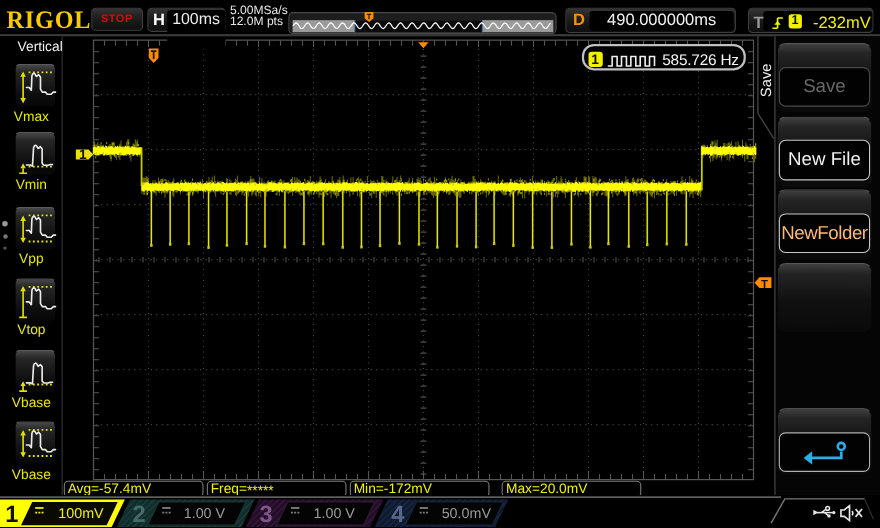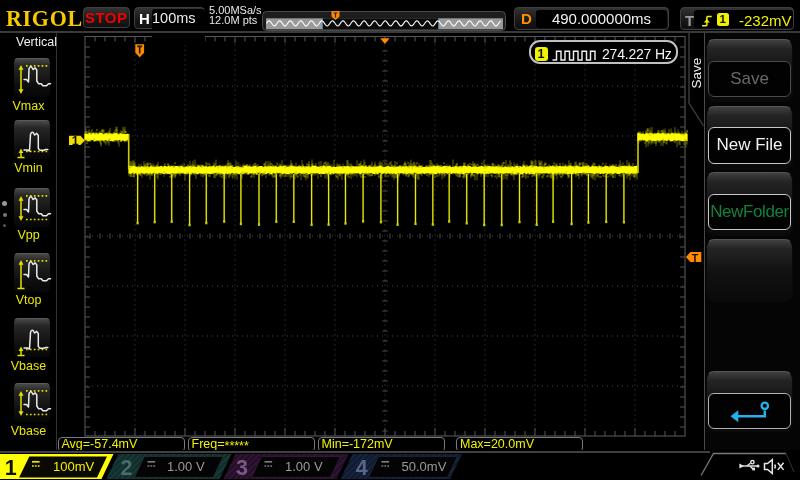--- a/index.html
+++ b/index.html
@@ -4,26 +4,26 @@
 * { margin:0; padding:0; box-sizing:border-box; }
 html,body { width:800px; height:480px; background:#000; overflow:hidden; }
 body { font-family:"Liberation Sans", sans-serif; position:relative; }
 #screen { position:absolute; left:0; top:0; width:800px; height:480px; background:#000; }
 .abs { position:absolute; }
 
 
 #logo { position:absolute; left:6px; top:4.5px; font-family:"Liberation Serif", serif; font-weight:bold; font-size:22px; color:#f8c800; letter-spacing:0.7px; transform:scaleY(1.04); transform-origin:0 0; }
 #stopbtn { position:absolute; left:83px; top:6.5px; width:46.5px; height:21px; border-radius:4px;
   background:linear-gradient(#343434 0%, #242424 30%, #161616 70%, #101010 100%); border:1px solid #3f3f3f;
-  color:#f00000; font-weight:bold; font-size:15px; text-align:center; line-height:19px; letter-spacing:0.5px; }
+  color:#f00000; font-weight:bold; font-size:10px; text-align:center; line-height:19px; letter-spacing:0.5px; }
 #hbox { position:absolute; left:134px; top:7px; width:71px; height:21.5px; border-radius:4px;
   background:linear-gradient(#343434 0%, #242424 30%, #141414 70%, #101010 100%); border:1px solid #3f3f3f; }
 #hbox .h { position:absolute; left:4px; top:1.5px; color:#fff; font-weight:bold; font-size:15px; }
 #hbox .inner { position:absolute; left:17px; top:1px; width:52.5px; height:36px; background:#000; border-radius:3px;
-  color:#ececec; font-size:14.5px; text-align:left; line-height:18px; }
+  color:#ececec; font-size:14.5px; text-align:center; line-height:18px; }
 #srate { position:absolute; left:209px; top:6px; color:#e8e8e8; font-size:11px; line-height:9.6px; }
 #dbox { position:absolute; left:514px; top:7px; width:155px; height:23px; border-radius:4px;
   background:linear-gradient(#343434 0%, #242424 30%, #141414 70%, #101010 100%); border:1px solid #3f3f3f; }
 #dbox .d { position:absolute; left:6px; top:2px; color:#ff9000; font-weight:bold; font-size:15px; }
 #dbox .inner { position:absolute; left:21px; top:1.5px; width:131px; height:18.5px; background:#000; border-radius:3px;
   color:#f2f2f2; font-size:15px; text-align:center; line-height:18.5px; }
 #tbox { position:absolute; left:680px; top:7px; width:114px; height:23px; border-radius:4px;
   background:linear-gradient(#343434 0%, #242424 30%, #141414 70%, #101010 100%); border:1px solid #3f3f3f; }
 #tbox .t { position:absolute; left:4px; top:3.5px; color:#9a9a9a; font-weight:bold; font-size:15px; }
 #tbox .inner { position:absolute; left:12.5px; top:1.5px; width:99.5px; height:18.5px; background:#000; border-radius:3px; }
@@ -216,35 +216,35 @@
     <div class="llabel" style="top:423.5px">Vbase</div>
 <div class="ldot" style="left:2px;top:200.5px;width:5px;height:5px;background:#999"></div>
 <div class="ldot" style="left:2.5px;top:213px;width:4px;height:4px;background:#777"></div>
 <div class="ldot" style="left:3px;top:224px;width:3px;height:3px;background:#555"></div>
 
 <div id="freqbox">
       <span class="one">1</span>
  <svg class="abs" style="left:21px;top:7px" width="46" height="12" viewBox="0 0 46 12">
   <path d="M0.5,11 h4 v-8.7 h4.5 v8.7 h4 v-8.7 h4.5 v8.7 h4 v-8.7 h4.5 v8.7 h4 v-8.7 h4.5 v8.7 h4 v-8.7 h4.5 v8.7" stroke="#f0f0f0" stroke-width="1.45" fill="none"></path>
  </svg>
- <span class="val">274.227 Hz</span>
+ <span class="val">585.726 Hz</span>
 </div>
 
 <div id="rpanel"></div>
 <svg class="abs" style="left:684px;top:31px" width="22" height="100" viewBox="0 0 22 100">
   <path d="M5,1.5 V72 L19.5,95" stroke="#3c3c3c" stroke-width="1.4" fill="none"></path>
 </svg>
 <div id="savetab">Save</div>
 <div style="position:absolute;left:703.5px;top:0;width:96px;height:480px">
 <div class="rbtn" style="top:39px;height:63px"></div>
       <div class="rinner" style="top:60.5px;border-color:#4a4a4a"><span style="color:#686868">Save</span></div>
       <div class="rbtn" style="top:105.5px;height:64.5px"></div>
       <div class="rinner" style="top:127.0px;border-color:#c8c8c8"><span style="color:#f2f2f2">New File</span></div>
       <div class="rbtn" style="top:172px;height:64px"></div>
-      <div class="rinner" style="top:193.5px;border-color:#c8c8c8"><span style="color:#15803d;letter-spacing:-0.4px">NewFolder</span></div>
+      <div class="rinner" style="top:193.5px;border-color:#c8c8c8"><span style="color:#fdba74;letter-spacing:-0.4px">NewFolder</span></div>
       <div class="rbtn" style="top:238.5px;height:63.5px"></div>
       <div class="rbtn" style="top:371px;height:61px"></div>
       <div class="rinner" style="top:392.5px;border-color:#b0b0b0">
         <svg width="80" height="36" viewBox="0 0 80 36" style="margin-top:0">
 <path d="M28,22.3 H55.8 V16.5" stroke="#27b0e8" stroke-width="2.5" fill="none"></path>
 <circle cx="55.8" cy="11.8" r="3.2" stroke="#27b0e8" stroke-width="2.3" fill="none"></circle>
 <path d="M21.5,22.3 l7.8,-6 v12 z" fill="#27b0e8"></path>
 </svg>
       </div>
 </div>

